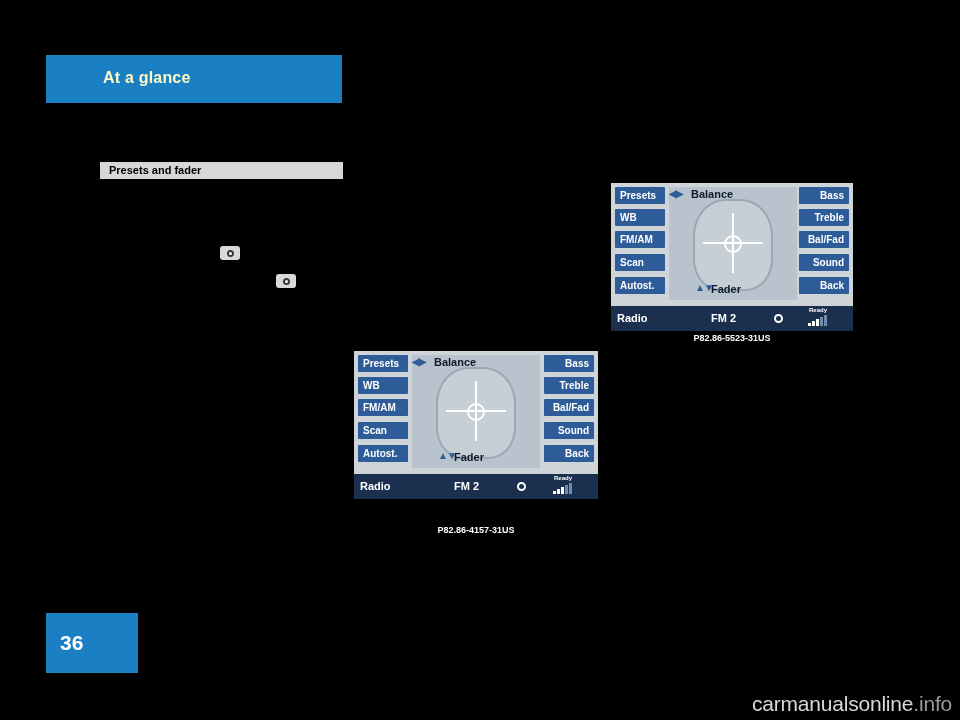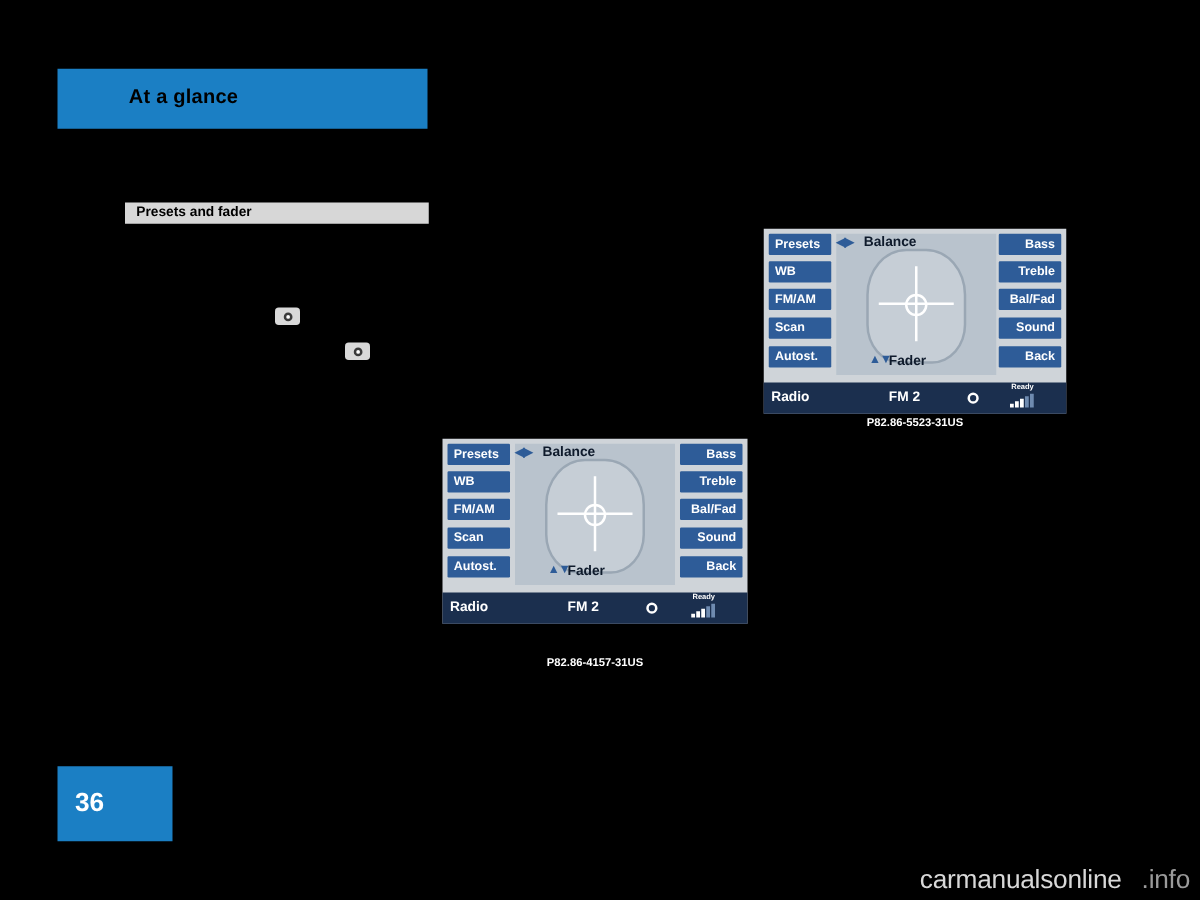--- a/index.html
+++ b/index.html
@@ -10,21 +10,21 @@
     position:relative;
     overflow:hidden;
   }
   
   .header-bar{
     position:absolute;left:46px;top:55px;width:296px;height:48px;
     background:#1b7fc4;
   }
   .header-bar .title{
     position:absolute;left:57px;top:14px;
-    color:#000000;font-size:16px;font-weight:bold;
+    color:#fef9c3;font-size:16px;font-weight:bold;
     letter-spacing:.2px;
   }
   
   .section-bar{
     position:absolute;left:100px;top:162px;width:243px;height:17px;
     background:#d7d7d7;
   }
   .section-bar .label{
     position:absolute;left:9px;top:2px;
     color:#000;font-size:11px;font-weight:bold;
@@ -51,21 +51,21 @@
   }
   .page-num-block .num{
     position:absolute;left:14px;top:18px;
     color:#ffffff;font-size:21px;font-weight:bold;
   }
   
   .watermark{
     position:absolute;right:8px;bottom:4px;
     color:#d8d8d8;font-size:21px;letter-spacing:-0.2px;
   }
-  .watermark .info{color:#9a9a9a;margin-left:16px;}
+  .watermark .info{color:#9a9a9a;}
 
   
   .figure{position:absolute;}
   .screen{
     position:relative;
     background:#cfd4d9;
     box-sizing:border-box;
   }
   .screen .upper{
     position:absolute;left:0;top:0;right:0;bottom:0;

